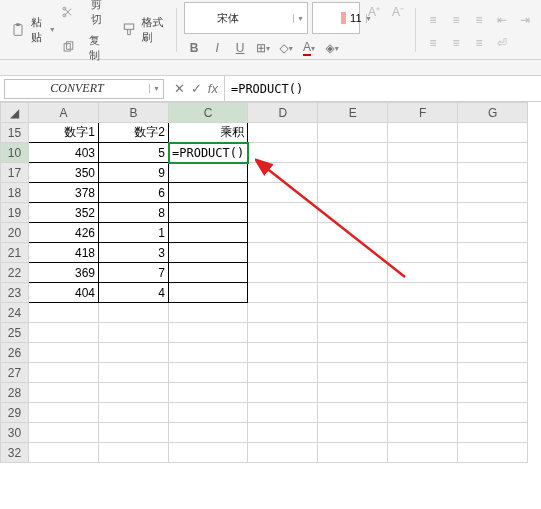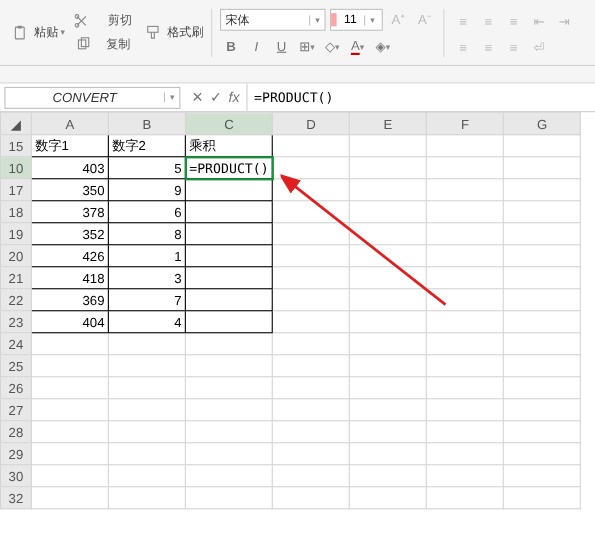--- a/index.html
+++ b/index.html
@@ -7,48 +7,48 @@
 
 
 .toolbar { background: #f5f5f5; border-bottom: 1px solid #d0d0d0; height: 60px; display: flex; align-items: center; padding: 4px 6px; gap: 3px; }
 .tool-group { display: flex; flex-direction: row; align-items: center; gap: 1px; }
 .tool-btn { display: flex; align-items: center; justify-content: center; padding: 2px 4px; border-radius: 2px; font-size: 11px; color: #555; cursor: pointer; }
 .tool-btn svg { width: 16px; height: 16px; }
 .tool-label { font-size: 11px; color: #444; display: flex; align-items: center; gap: 2px; }
 .dropdown-caret { font-size: 8px; color: #888; }
 .sep { width: 1px; height: 44px; background: #d8d8d8; margin: 0 4px; }
 
-.font-box { display: flex; align-items: center; border: 1px solid #c0c0c0; background: #fff; height: 20px; font-size: 11px; }
+.font-box { display: flex; align-items: center; border: 1px solid #c0c0c0; background: #fff; height: 32px; font-size: 11px; padding-left: 28px; }
 .font-name { width: 80px; padding: 0 4px; color: #333; }
 .font-size { width: 30px; padding: 0 4px; border-left: 5px solid #fca5a5; text-align: center; }
 .font-caret { width: 14px; text-align: center; color: #888; font-size: 8px; border-left: 1px solid #c0c0c0; }
 
 .fmt-row { display: flex; gap: 3px; align-items: center; margin-top: 3px; }
 .fmt-btn { width: 20px; height: 18px; display: flex; align-items: center; justify-content: center; font-size: 12px; color: #777; border-radius: 2px; }
 .fmt-btn.faded { color: #bbb; }
 
 
 .formula-row { display: flex; align-items: center; height: 26px; border-bottom: 1px solid #d0d0d0; background: #fff; }
 .name-box { width: 160px; border: 1px solid #c0c0c0; height: 20px; margin: 2px 4px; display: flex; align-items: center; }
-.name-box-text { flex: 1; text-align: center; font-size: 12px; font-style: italic; color: #333; }
+.name-box-text { flex: 1; text-align: center; font-size: 12px; font-style: italic; color: #333; font-family: Liberation Serif, serif; }
 .name-box-caret { width: 14px; text-align: center; color: #888; font-size: 8px; border-left: 1px solid #c0c0c0; }
 .fx-controls { display: flex; align-items: center; gap: 6px; padding: 0 6px; color: #777; }
 .fx-controls span { font-size: 13px; }
 .fx-label { font-style: italic; font-size: 12px; }
 .formula-input { flex: 1; border-left: 1px solid #d0d0d0; height: 100%; padding: 0 6px; font-size: 12px; font-family: Consolas, monospace; display: flex; align-items: center; }
 
 
 .grid-wrap { position: relative; }
 .grid { border-collapse: collapse; table-layout: fixed; }
 .grid th, .grid td { border: 1px solid #d4d4d4; font-size: 12px; }
 .grid th { background: #e8e8e8; color: #555; font-weight: normal; text-align: center; }
 .col-hdr { height: 20px; }
 .row-hdr { width: 28px; text-align: center; background: #e8e8e8; }
 .grid td { width: 70px; height: 20px; padding: 0 3px; text-align: right; color: #000; background: #fff; }
-.grid td.txt { text-align: left; }
+.grid td.txt { text-align: right; }
 
 
 .data-cell { border: 1px solid #000 !important; }
 
 
 .active-cell { outline: 2px solid #1a8f3c; outline-offset: -1px; background: #fff; text-align: left !important; font-family: Consolas, monospace; }
 .active-hdr { background: #d0e0d0 !important; }
 
 
 .arrow { position: absolute; pointer-events: none; }

